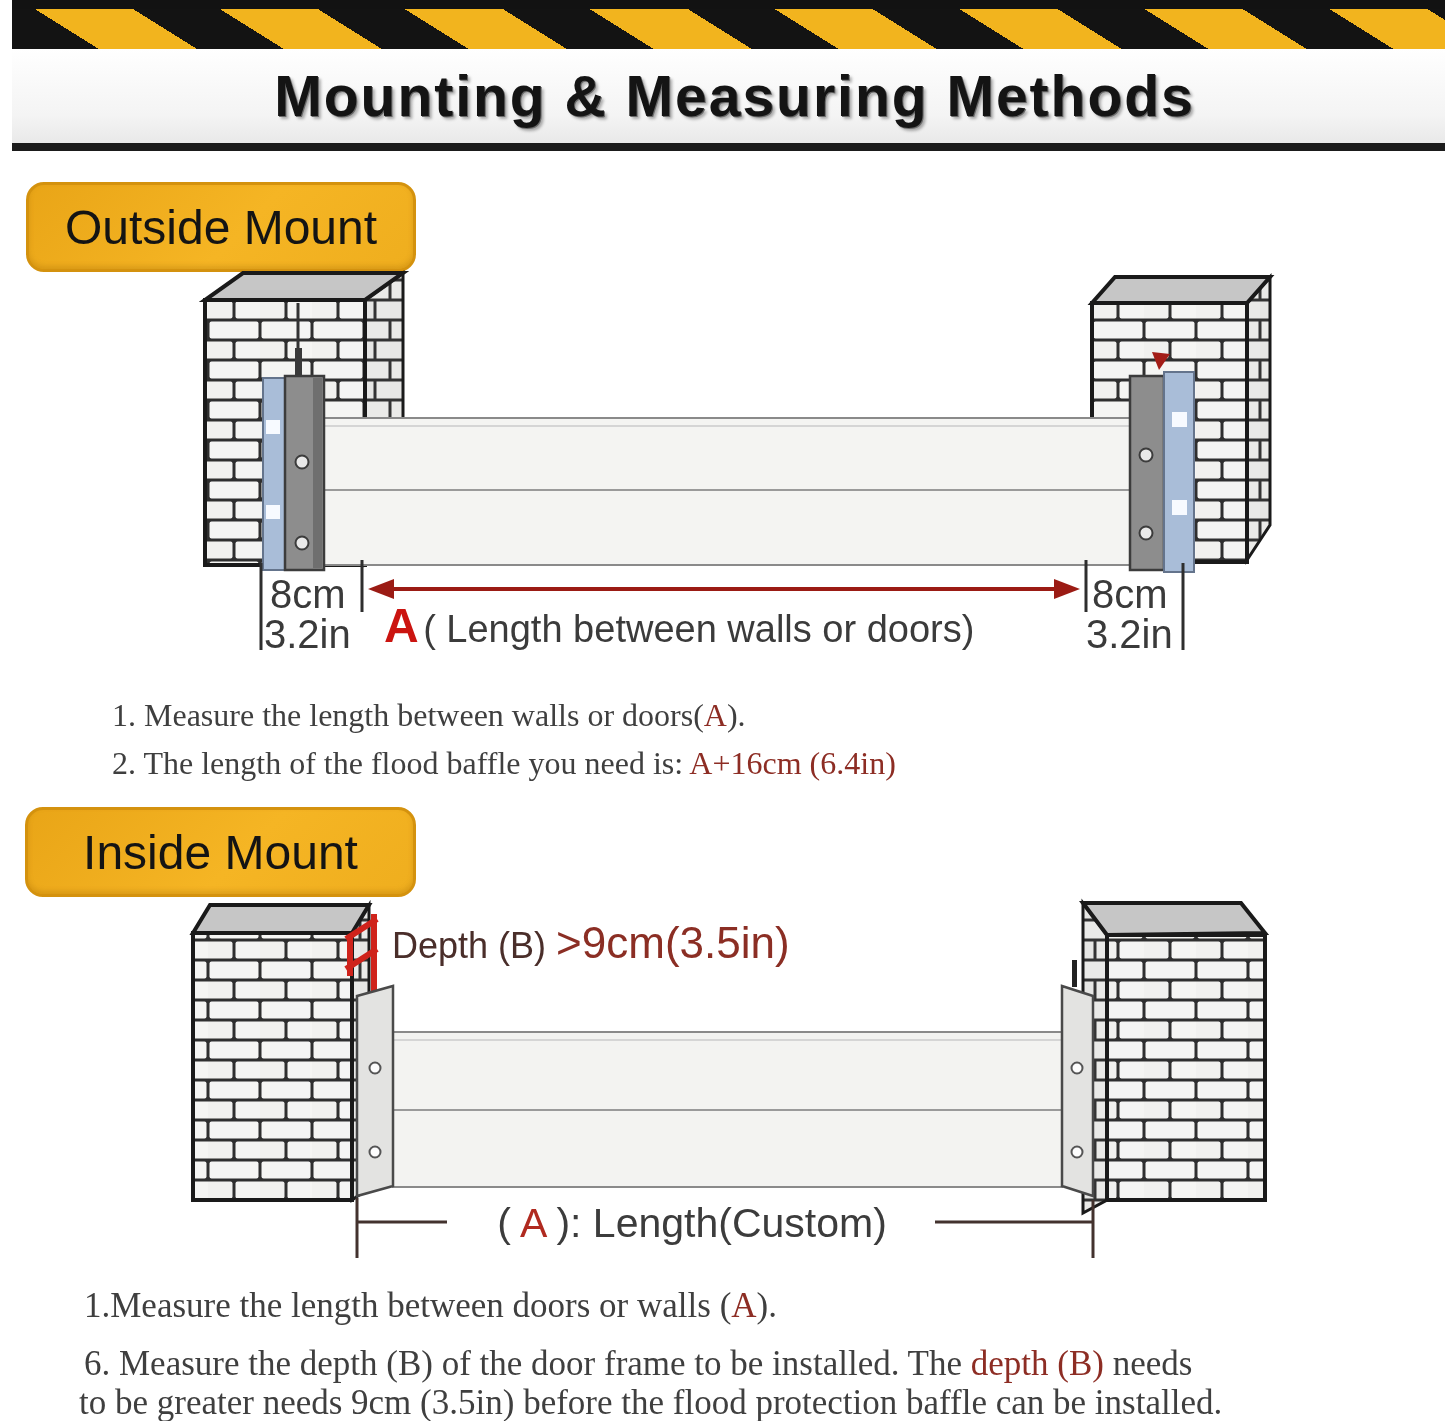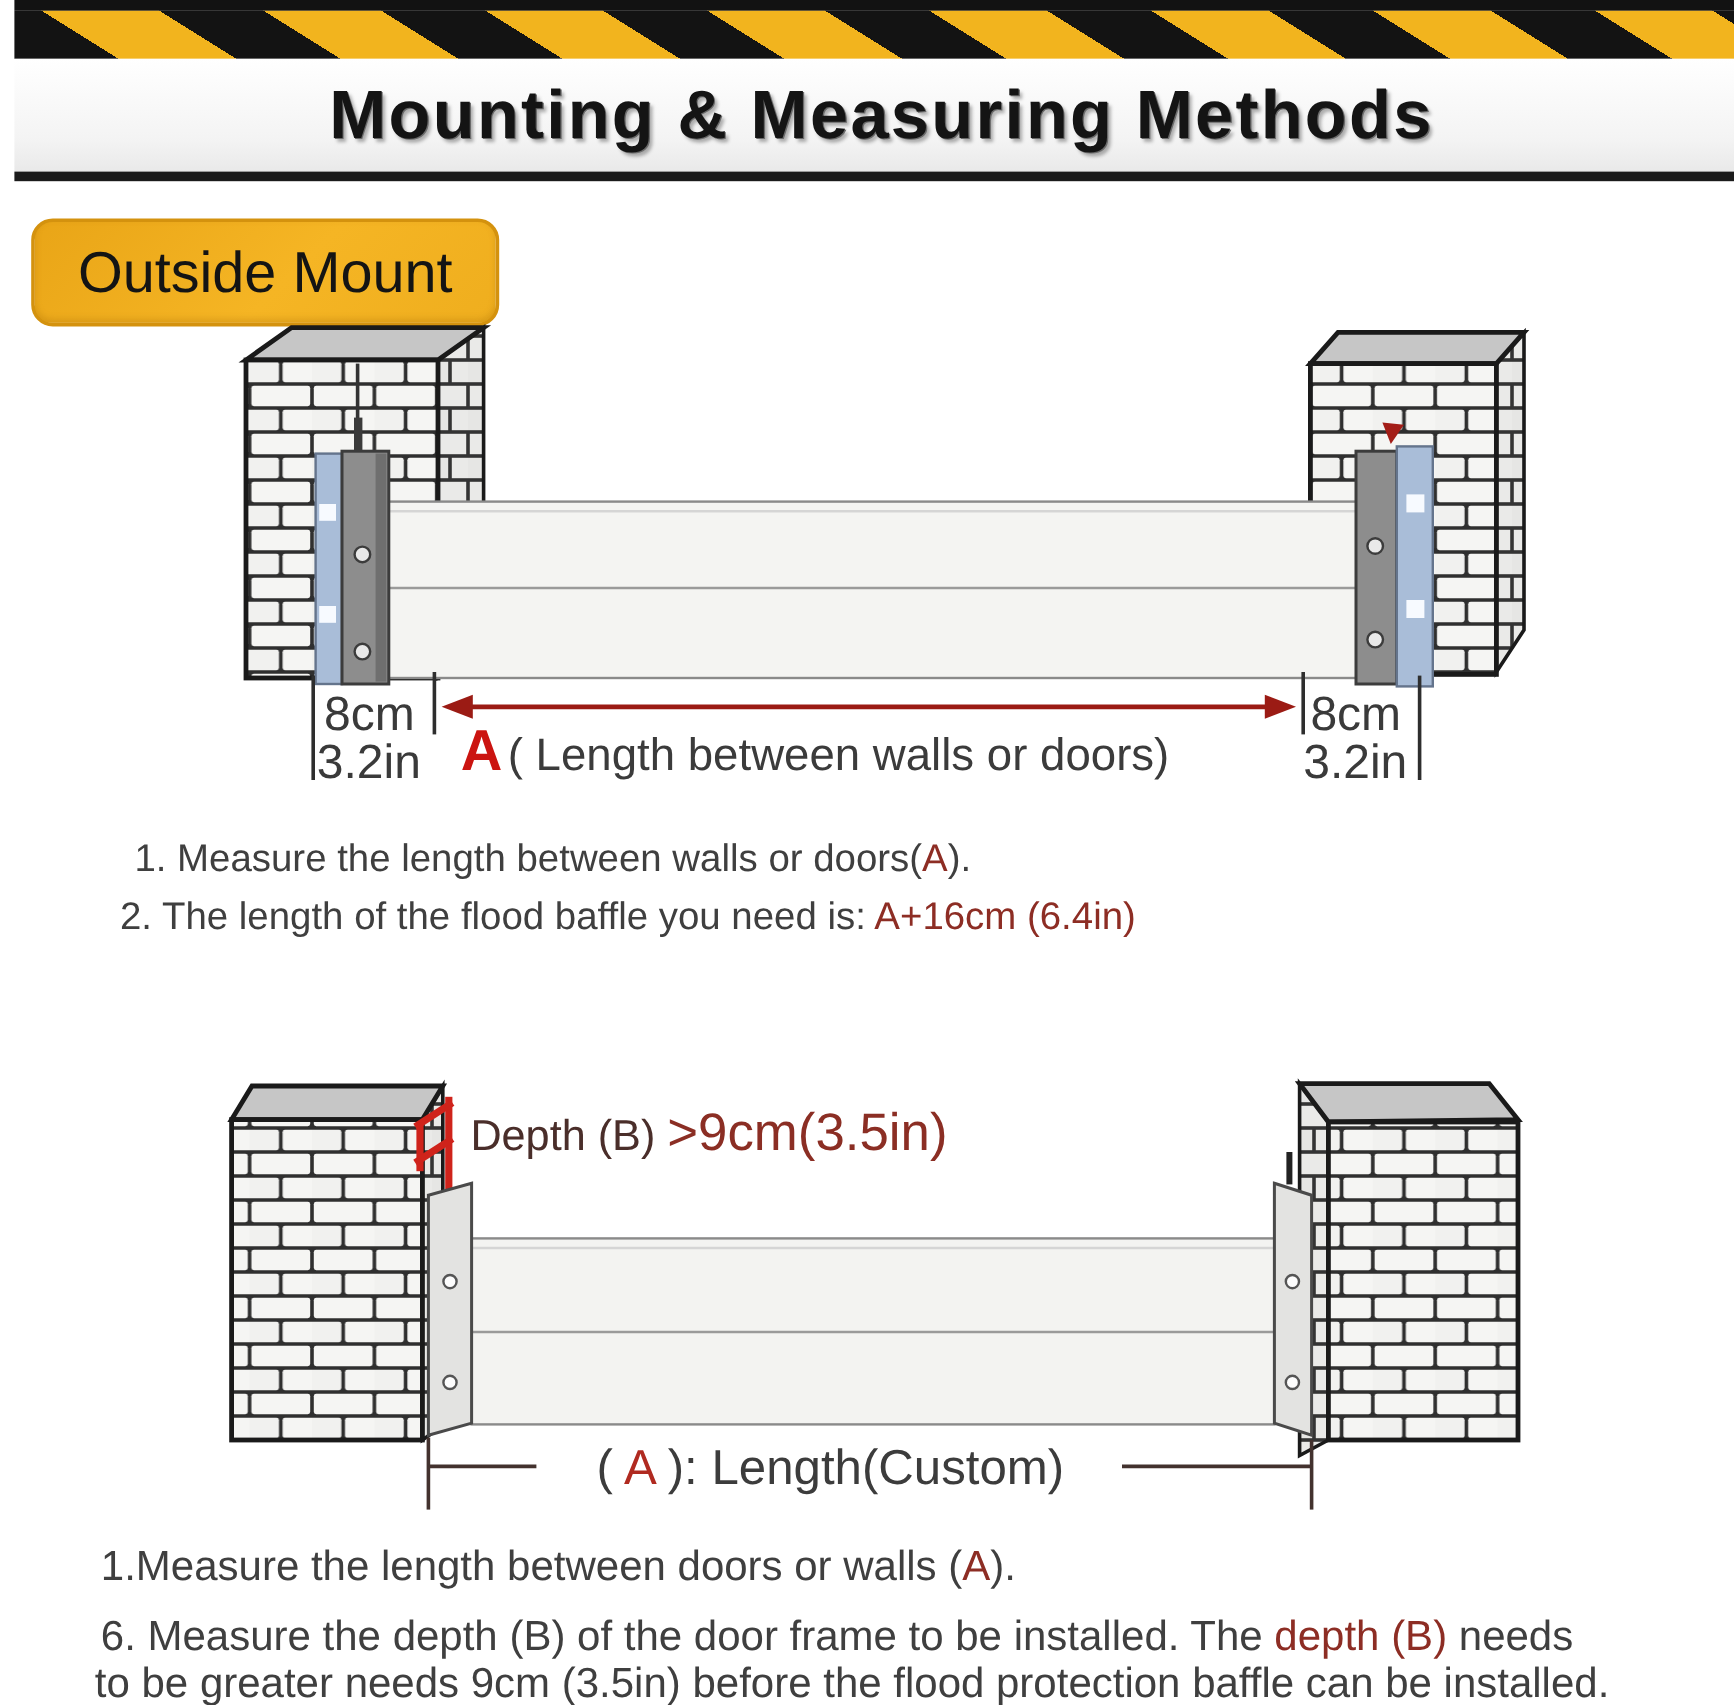--- a/index.html
+++ b/index.html
@@ -19,41 +19,44 @@
   
   .badge{position:absolute;display:flex;align-items:center;justify-content:center;
       background:linear-gradient(135deg,#e9a517 0%,#f5b524 55%,#efae1e 100%);
       border:3px solid #d4920e;border-radius:18px;color:#141414;font-size:48px;
       box-shadow:inset 0 -3px 5px rgba(150,95,0,.25);text-align:center;}
   .badge-outside{left:26px;top:182px;width:384px;height:84px;}
   .badge-inside{left:25px;top:807px;width:385px;height:84px;}
   
   .diagram{position:absolute;left:0;}
   
-  .step{position:absolute;white-space:nowrap;color:#3f3f3f;}
+  .step{position:absolute;white-space:nowrap;color:#3f3f3f;font-family:Liberation Serif, serif;}
   .steps-outside .step{font-size:32px;}
   .steps-inside .step{font-size:35px;margin-left:24px;}
   .accent{color:#8d2d24;}
 </style>
 </head>
 <body>
 
 <div class="page">
 
   <div class="banner">
     <div class="banner-black-top"></div>
     <div class="banner-stripes"></div>
     <div class="banner-white">
       <div class="banner-title">Mounting &amp; Measuring Methods</div>
     </div>
     <div class="banner-bottom-line"></div>
   </div>
 
   <div class="badge badge-outside">
     <span>Outside Mount</span>
+  </div>
+  <div class="badge badge-inside">
+    <span>Inside Mount</span>
   </div>
 
   <svg class="diagram" style="top:260px" width="1445" height="430" viewBox="0 260 1445 430">
     <defs>
       <pattern id="brickA" width="52" height="40" patternUnits="userSpaceOnUse">
         <rect width="52" height="40" fill="#2f2f2f"></rect>
         <rect x="1.5" y="1.5" width="49" height="17" rx="2" fill="#f5f5f3"></rect>
         <rect x="-24.5" y="21.5" width="49" height="17" rx="2" fill="#f1f1ef"></rect>
         <rect x="27.5" y="21.5" width="49" height="17" rx="2" fill="#f5f5f3"></rect>
       </pattern>
@@ -127,21 +130,21 @@
         <tspan font-size="48" font-weight="bold" fill="#cb1410">A</tspan>
         <tspan font-size="38" fill="#3b3b3b">( Length between walls or doors)</tspan>
       </text>
     </g>
   </svg>
 
   <div class="steps-outside">
     <div class="step" style="left:112px;top:697px">
       <span>1. Measure the length between walls or doors(</span><span class="accent">A</span><span>).</span>
     </div>
-    <div class="step" style="left:100px;top:745px">
+    <div class="step" style="left:112px;top:745px">
       <span>2. The length of the flood baffle you need is: </span><span class="accent">A+16cm (6.4in)</span>
     </div>
   </div>
 
   <svg class="diagram" style="top:895px" width="1445" height="400" viewBox="0 895 1445 400">
     <defs>
       <pattern id="brickB" width="52" height="40" patternUnits="userSpaceOnUse">
         <rect width="52" height="40" fill="#2f2f2f"></rect>
         <rect x="1.5" y="1.5" width="49" height="17" rx="2" fill="#f5f5f3"></rect>
         <rect x="-24.5" y="21.5" width="49" height="17" rx="2" fill="#f1f1ef"></rect>

